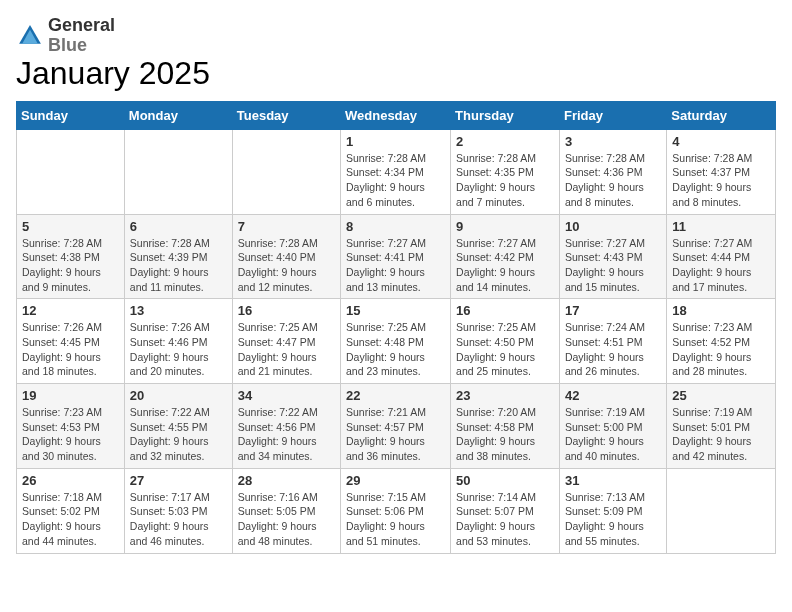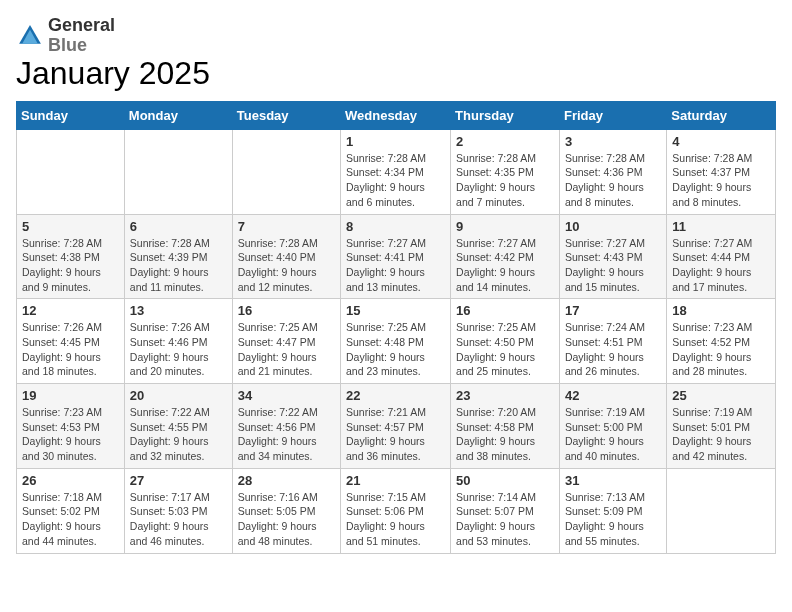--- a/index.html
+++ b/index.html
@@ -242,21 +242,21 @@
           </td>
           <td>
             <div class="day-num">27</div>
             <div class="day-info">Sunrise: 7:17 AM<br>Sunset: 5:03 PM<br>Daylight: 9 hours and 46 minutes.</div>
           </td>
           <td>
             <div class="day-num">28</div>
             <div class="day-info">Sunrise: 7:16 AM<br>Sunset: 5:05 PM<br>Daylight: 9 hours and 48 minutes.</div>
           </td>
           <td>
-            <div class="day-num">21</div>
+            <div class="day-num">29</div>
             <div class="day-info">Sunrise: 7:15 AM<br>Sunset: 5:06 PM<br>Daylight: 9 hours and 51 minutes.</div>
           </td>
           <td>
             <div class="day-num">50</div>
             <div class="day-info">Sunrise: 7:14 AM<br>Sunset: 5:07 PM<br>Daylight: 9 hours and 53 minutes.</div>
           </td>
           <td>
             <div class="day-num">31</div>
             <div class="day-info">Sunrise: 7:13 AM<br>Sunset: 5:09 PM<br>Daylight: 9 hours and 55 minutes.</div>
           </td>

